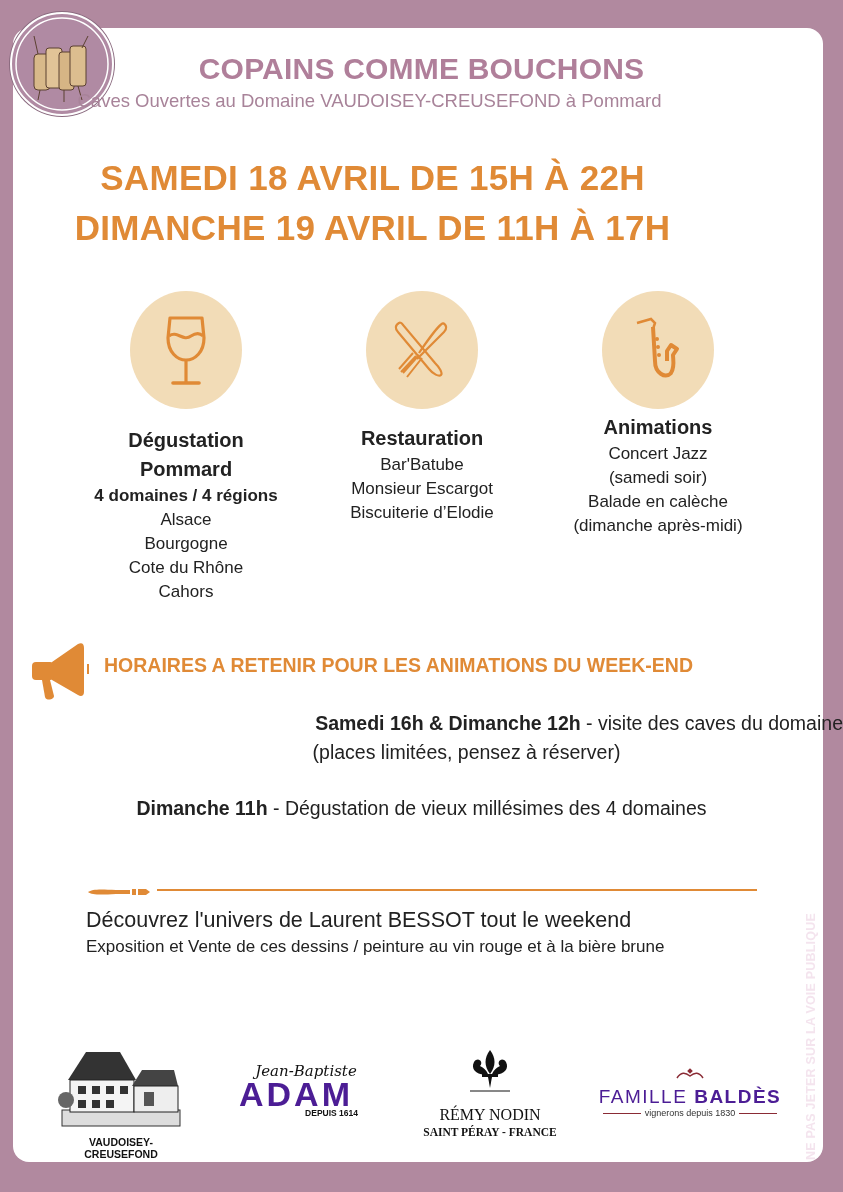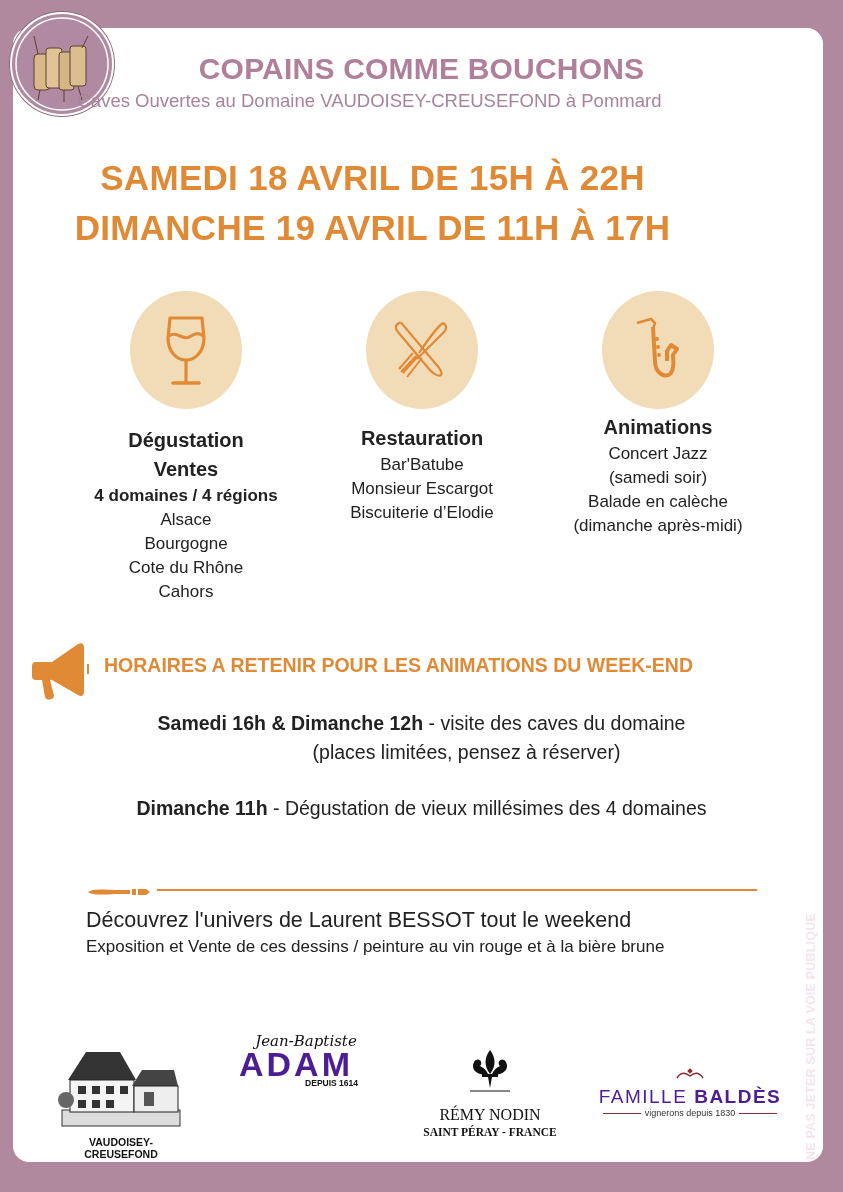--- a/index.html
+++ b/index.html
@@ -72,21 +72,21 @@
     <circle cx="24" cy="24" r="2" fill="#e08a36"></circle>
     <circle cx="25" cy="32" r="2" fill="#e08a36"></circle>
     <circle cx="26" cy="40" r="2" fill="#e08a36"></circle>
     <circle cx="30" cy="50" r="2.2" fill="#f2dcb7"></circle>
     <circle cx="34" cy="56" r="2.2" fill="#f2dcb7"></circle>
   </svg>
 </div>
 
 <div class="col" style="left:71px; top:426px;">
   <div class="h">Dégustation</div>
-  <div class="h">Ventes</div>
+  <div class="h">Pommard</div>
   <div class="b">4 domaines / 4 régions</div>
   <div>Alsace</div>
   <div>Bourgogne</div>
   <div>Cote du Rhône</div>
   <div>Cahors</div>
 </div>
 
 <div class="col" style="left:307px; top:424px;">
   <div class="h">Restauration</div>
   <div>Bar'Batube</div>
@@ -105,21 +105,21 @@
 <div class="abs" style="left:30px; top:640px; width:60px; height:62px;">
   <svg width="60" height="62" viewBox="0 0 60 62">
     <path d="M22 22 L48 4 C52 2 54 4 54 8 L54 52 C54 56 51 57 48 55 L22 40 Z" fill="#e08a36"></path>
     <rect x="2" y="22" width="22" height="18" rx="4" fill="#e08a36"></rect>
     <path d="M12 40 L20 40 L24 56 C24 60 16 61 15 57 Z" fill="#e08a36"></path>
     <path d="M58 24 L58 34" stroke="#e08a36" stroke-width="2"></path>
   </svg>
 </div>
 <div class="sched-heading">HORAIRES A RETENIR POUR LES ANIMATIONS DU WEEK-END</div>
 
-<div class="sched-line" style="top:712px;">
+<div class="sched-line" style="top:712px;text-align:right;">
   <span class="b">Samedi 16h &amp; Dimanche 12h</span><span> - visite des caves du domaine</span>
 </div>
 <div class="sched-line" style="top:741px;padding-left:45px;">(places limitées, pensez à réserver)</div>
 <div class="sched-line" style="top:797px;">
   <span class="b">Dimanche 11h</span><span> - Dégustation de vieux millésimes des 4 domaines</span>
 </div>
 
 <div class="abs" style="left:86px; top:884px; width:72px; height:12px;">
   <svg width="72" height="12" viewBox="0 0 72 12">
     <path d="M2 6 C6 3 14 3 30 4 L44 4 L44 8 L30 8 C14 9 6 9 2 6 Z" fill="#e08a36"></path>
@@ -145,21 +145,21 @@
       <rect x="62" y="40" width="8" height="8" fill="#333"></rect>
     <rect x="20" y="54" width="8" height="8" fill="#333"></rect>
       <rect x="34" y="54" width="8" height="8" fill="#333"></rect>
       <rect x="48" y="54" width="8" height="8" fill="#333"></rect>
     <rect x="86" y="46" width="10" height="14" fill="#555"></rect>
     <circle cx="8" cy="54" r="8" fill="#666"></circle>
   </svg>
   <div class="logo-text-small" style="font-size:10.5px; text-align:center; margin-top:4px;">VAUDOISEY-CREUSEFOND</div>
 </div>
 
-<div class="abs" style="left:226px; top:1032px; width:140px; height:70px; text-align:center;">
+<div class="abs" style="left:226px; top:1062px; width:140px; height:70px; text-align:center;">
   <div style="font-family:'DejaVu Serif', serif; font-style:italic; font-size:15px; color:#111; margin-left:20px;">Jean-Baptiste</div>
   <div style="font-weight:bold; font-size:34px; letter-spacing:3px; color:#4c1d95; line-height:28px;">ADAM</div>
   <div style="font-size:8.5px; font-weight:bold; color:#111; text-align:right; padding-right:8px;">DEPUIS 1614</div>
 </div>
 
 <div class="abs" style="left:420px; top:1048px; width:140px; height:92px; text-align:center;">
   <svg width="44" height="44" viewBox="0 0 44 44">
     <path d="M22 2 C16 10 16 18 22 26 C28 18 28 10 22 2 Z" fill="#111"></path>
     <path d="M20 26 C10 28 2 22 6 14 C10 8 16 14 12 18 C16 20 18 22 20 26 Z" fill="#111"></path>
     <path d="M24 26 C34 28 42 22 38 14 C34 8 28 14 32 18 C28 20 26 22 24 26 Z" fill="#111"></path>

